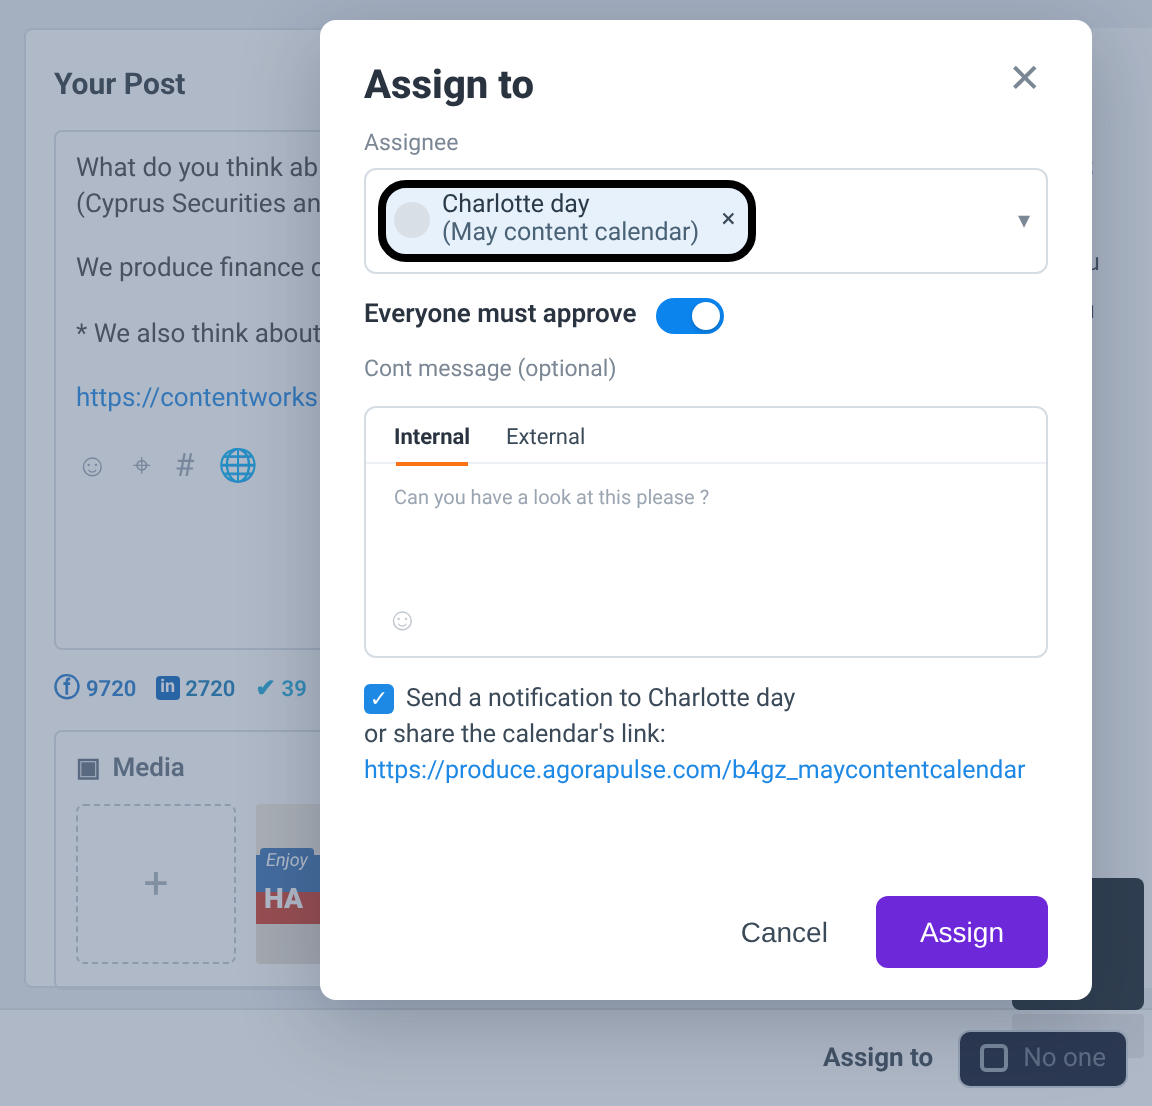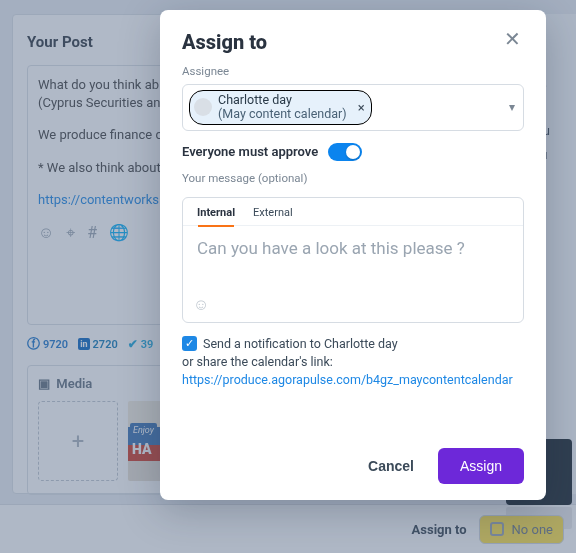--- a/index.html
+++ b/index.html
@@ -94,40 +94,40 @@
 
   .footer-bar {
     position:absolute; left:0; right:0; bottom:0; height:48px;
     background:rgba(255,255,255,0.9);
     display:flex; align-items:center; justify-content:flex-end; gap:12px; padding:0 12px;
     box-shadow:0 -1px 0 rgba(0,0,0,0.06);
   }
   .footer-bar .flabel { font-weight:700; color:#384451; font-size:13px; }
   .noone-chip {
     border:1px solid #cfd6de; border-radius:6px; padding:6px 10px; display:flex; gap:8px; align-items:center;
-    background:#fde047; color:#6b7785; font-size:13px;
+    background:#0f172a; color:#6b7785; font-size:13px;
   }
   .noone-chip .sq { width:14px; height:14px; border:2px solid #9aa5b1; border-radius:3px; display:inline-block;}
 
   
   .modal {
     position:absolute; left:160px; top:10px; width:386px; height:490px;
     background:#fff; border-radius:8px; box-shadow:0 10px 40px rgba(20,30,50,0.25);
     display:flex; flex-direction:column; padding:20px 22px 16px;
   }
   .modal-header { display:flex; justify-content:space-between; align-items:flex-start; }
   .modal-title { font-size:20px; font-weight:800; color:#2a3340; }
   .close-x { width:20px; height:20px; color:#7b8794; cursor:pointer; font-size:20px; line-height:18px;}
   .field-label { font-size:11.5px; color:#7b8794; margin-top:10px; margin-bottom:6px;}
   .assignee-box {
     border:1px solid #d6dce3; border-radius:6px; padding:5px 28px 5px 6px;
     display:flex; align-items:center; gap:6px; position:relative;
   }
   .assignee-chip {
-    background:#e6f1fb; border:1px solid #000000; border-radius:14px;
+    background:#e6f1fb; border:4px solid #000000; border-radius:14px;
     display:flex; align-items:center; gap:6px; padding:2px 24px 2px 4px;
     position:relative; max-width:100%;
   }
   .assignee-chip .avatar {
     width:18px; height:18px; border-radius:50%; background:#d9dfe6; flex-shrink:0;
   }
   .assignee-chip .chip-text { display:flex; flex-direction:column; line-height:1.15; font-size:12.5px; color:#2a3a48;}
   .assignee-chip .sub { color:#4a6276;}
   .assignee-chip .remove {
     position:absolute; right:6px; top:50%; transform:translateY(-50%); font-size:13px; color:#3b4a59; cursor:pointer;
@@ -144,34 +144,34 @@
   }
   .toggle::after{content:""; position:absolute; width:14px; height:14px; background:#fff; border-radius:50%; top:2px; right:2px; box-shadow:0 1px 2px rgba(0,0,0,.2);}
   .msgbox {
     border:1px solid #d6dce3; border-radius:6px; margin-top:6px;
     display:flex; flex-direction:column; height:126px; overflow:hidden;
   }
   .tabs { display:flex; gap:18px; padding:8px 14px 0; border-bottom:1px solid #edf1f5;}
   .tab { font-size:11px; font-weight:700; color:#2a3340; padding-bottom:6px; cursor:pointer;}
   .tab.active { color:#2a3340; box-shadow:0 3px 0 -1px #f97316;}
   .tab.inactive { color:#3b4a59; font-weight:400;}
-  .msgarea { padding:12px 14px 6px; color:#9aa5b1; font-size:17px; flex:1;}
+  .msgarea { padding:12px 14px 6px; color:#9aa5b1; font-size:10px; flex:1;}
   .msg-footer { padding:4px 10px 8px; color:#c0c8d0; font-size:16px;}
   .notif-row { margin-top:12px; font-size:12.5px; line-height:1.45; color:#3b4a59;}
   .notif-row .cb {
     width:15px; height:15px; background:#1e88e5; border-radius:3px; display:inline-flex;
     align-items:center; justify-content:center; color:#fff; font-size:11px; margin-right:6px; flex-shrink:0;
   }
   .notif-row .first { display:flex; align-items:center; gap:0;}
   .notif-row a { color:#1e88e5; text-decoration:none; word-break:break-all;}
   .modal-actions {
     display:flex; justify-content:flex-end; gap:14px; margin-top:auto; padding-top:14px;
   }
   .btn-cancel {
-    background:none; border:none; font-weight:700; color:#3b4a59; font-size:14px; cursor:pointer; padding:10px 10px;
+    background:none; border:none; font-weight:400; color:#3b4a59; font-size:14px; cursor:pointer; padding:10px 10px;
   }
   .btn-assign {
     background:#6d28d9; color:#fff; border:none; font-weight:400; font-size:14px;
     padding:10px 22px; border-radius:6px; cursor:pointer;
   }
 </style>
 </head>
 <body>
 
 <div class="bg">
@@ -254,21 +254,21 @@
       <span class="remove">×</span>
     </div>
     <span class="caret">▾</span>
   </div>
 
   <div class="approve-row">
     <span>Everyone must approve</span>
     <div class="toggle"></div>
   </div>
 
-  <div class="field-label">Your message (optional)</div>
+  <div class="field-label">Cont message (optional)</div>
   <div class="msgbox">
     <div class="tabs">
       <div class="tab active">Internal</div>
       <div class="tab inactive">External</div>
     </div>
     <div class="msgarea">Can you have a look at this please ?</div>
     <div class="msg-footer"><span>☺</span></div>
   </div>
 
   <div class="notif-row">

